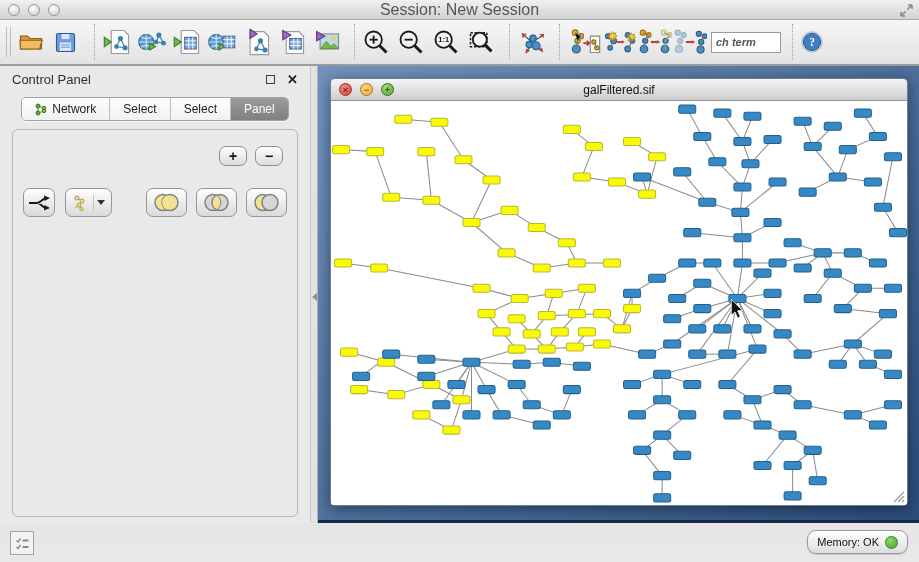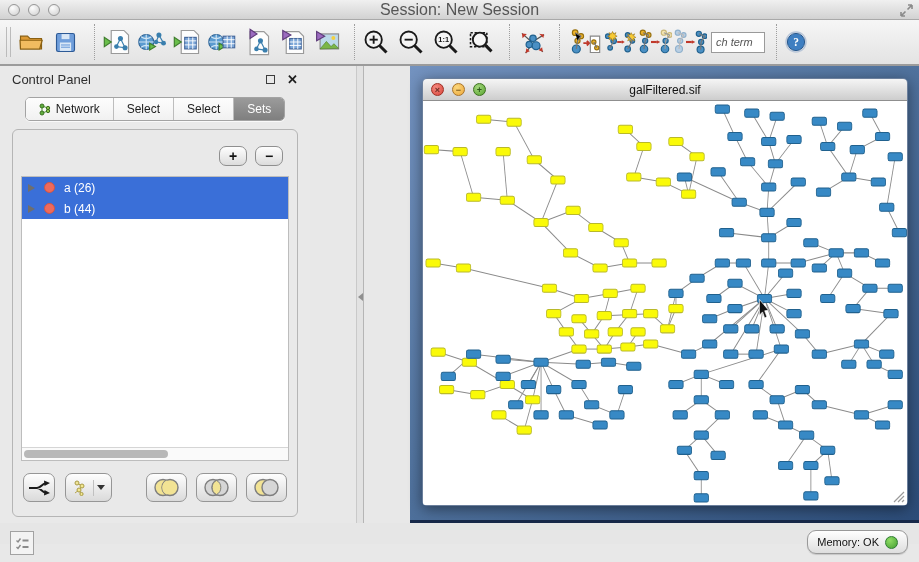--- a/index.html
+++ b/index.html
@@ -15,26 +15,26 @@
   .win-title { width:100%; text-align:center; font-size:16px; color:#565656; }
   .fs-icon { position:absolute; right:5px; top:3px; }
 
   
   .toolbar { height:46px; background:linear-gradient(#f6f6f6,#e3e3e3); border-bottom:2px solid #9b9b9b;
     display:flex; align-items:center; padding:0 6px; }
   .tb-handle { width:5px; height:30px; border-left:1px solid #bbb; border-right:1px solid #bbb; margin:0 6px 0 0; }
   .tbtn { width:35px; height:38px; display:flex; align-items:center; cursor:default; }
   .tsep { width:1px; height:36px; border-left:1px dotted #9e9e9e; margin:0 7px; }
   .search-wrap { margin:0 4px; }
-  .search-input { width:54px; height:21px; border:1px solid #9a9a9a; background:#fff; font-size:11px; padding:0 4px;
-    font-family:"Liberation Sans", sans-serif; }
+  .search-input { width:70px; height:21px; border:1px solid #9a9a9a; background:#fff; font-size:11px; padding:0 4px;
+    font-family:"Liberation Sans", sans-serif;font-weight:bold; }
   .search-input::placeholder { font-style:italic; color:#555; }
 
   
-  .main { display:flex; height:457px;gap:46px; }
+  .main { display:flex; height:457px; }
 
   
   .cpanel { width:310px; background:#e9e9e9; display:flex; flex-direction:column; }
   .cp-header { height:27px; display:flex; align-items:center; padding:0 12px; }
   .cp-title { font-size:13px; color:#2e2e2e; flex:1; }
   .cp-float { width:9px; height:9px; border:1.5px solid #3c3c3c; margin-right:12px; }
   .cp-close { font-size:13px; font-weight:bold; color:#1e1e1e; line-height:1; }
   .cp-tabs-row { display:flex; justify-content:center; padding:4px 16px 6px; }
   .seg { display:flex; border:1px solid #a3a3a3; border-radius:5px; overflow:hidden; background:#fcfcfc;
     box-shadow:0 1px 0 rgba(255,255,255,.7); }
@@ -339,45 +339,28 @@
               </svg>
             <span>Network</span>
           </span>
           <span class="seg-item">
               <span>Select</span>
             </span>
           <span class="seg-item">
               <span>Select</span>
             </span>
           <span class="seg-item active">
-              <span>Sets</span>
+              <span>Panel</span>
             </span>
         </div>
       </div>
       <div class="cp-box">
         <div class="pm-row">
           <span class="pm-btn">+</span>
           <span class="pm-btn">−</span>
-        </div>
-        <div class="set-list">
-          <div class="set-rows">
-            <div class="set-row selected">
-              <span class="tri"></span>
-              <span class="red-dot"></span>
-              <span class="set-label">a (26)</span>
-            </div>
-            <div class="set-row selected">
-              <span class="tri"></span>
-              <span class="red-dot"></span>
-              <span class="set-label">b (44)</span>
-            </div>
-          </div>
-          <div class="hscroll">
-              <div class="hthumb"></div>
-            </div>
         </div>
         <div class="cp-actions">
           <span class="act-btn split-btn">
             <svg width="24" height="18" viewBox="0 0 24 18">
                 <path d="M2 9h8 M10 9c4 0 5-4 8-4.5 M10 9c4 0 5 4 8 4.5" stroke="#1a1a1a" stroke-width="2" fill="none"></path>
                 <path d="M17 1.5 23 4l-5.5 3z M17 16.5 23 14l-5.5-3z" fill="#1a1a1a"></path>
               </svg>
           </span>
           <span class="act-btn dd-btn">
             <svg width="18" height="17" viewBox="0 0 18 17">

